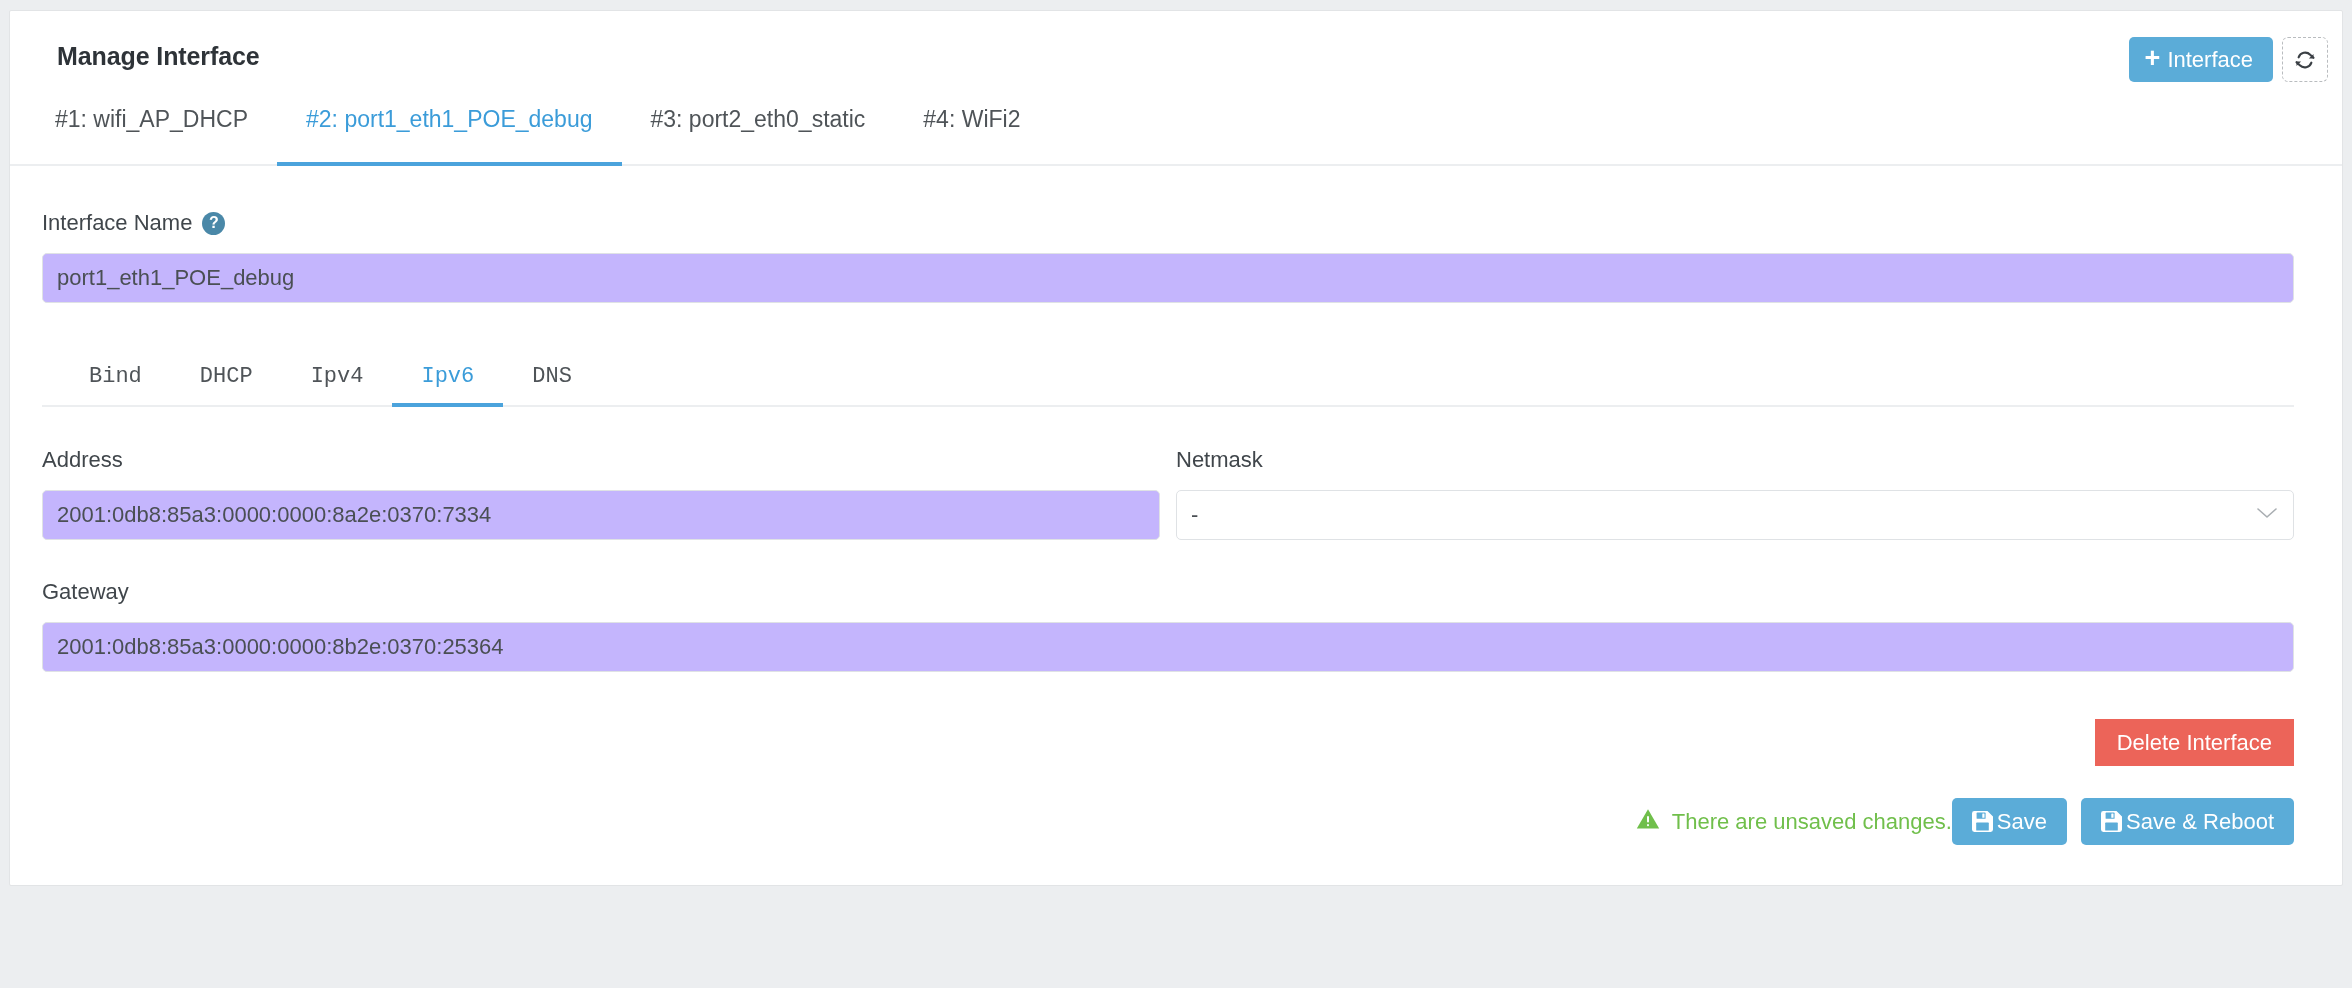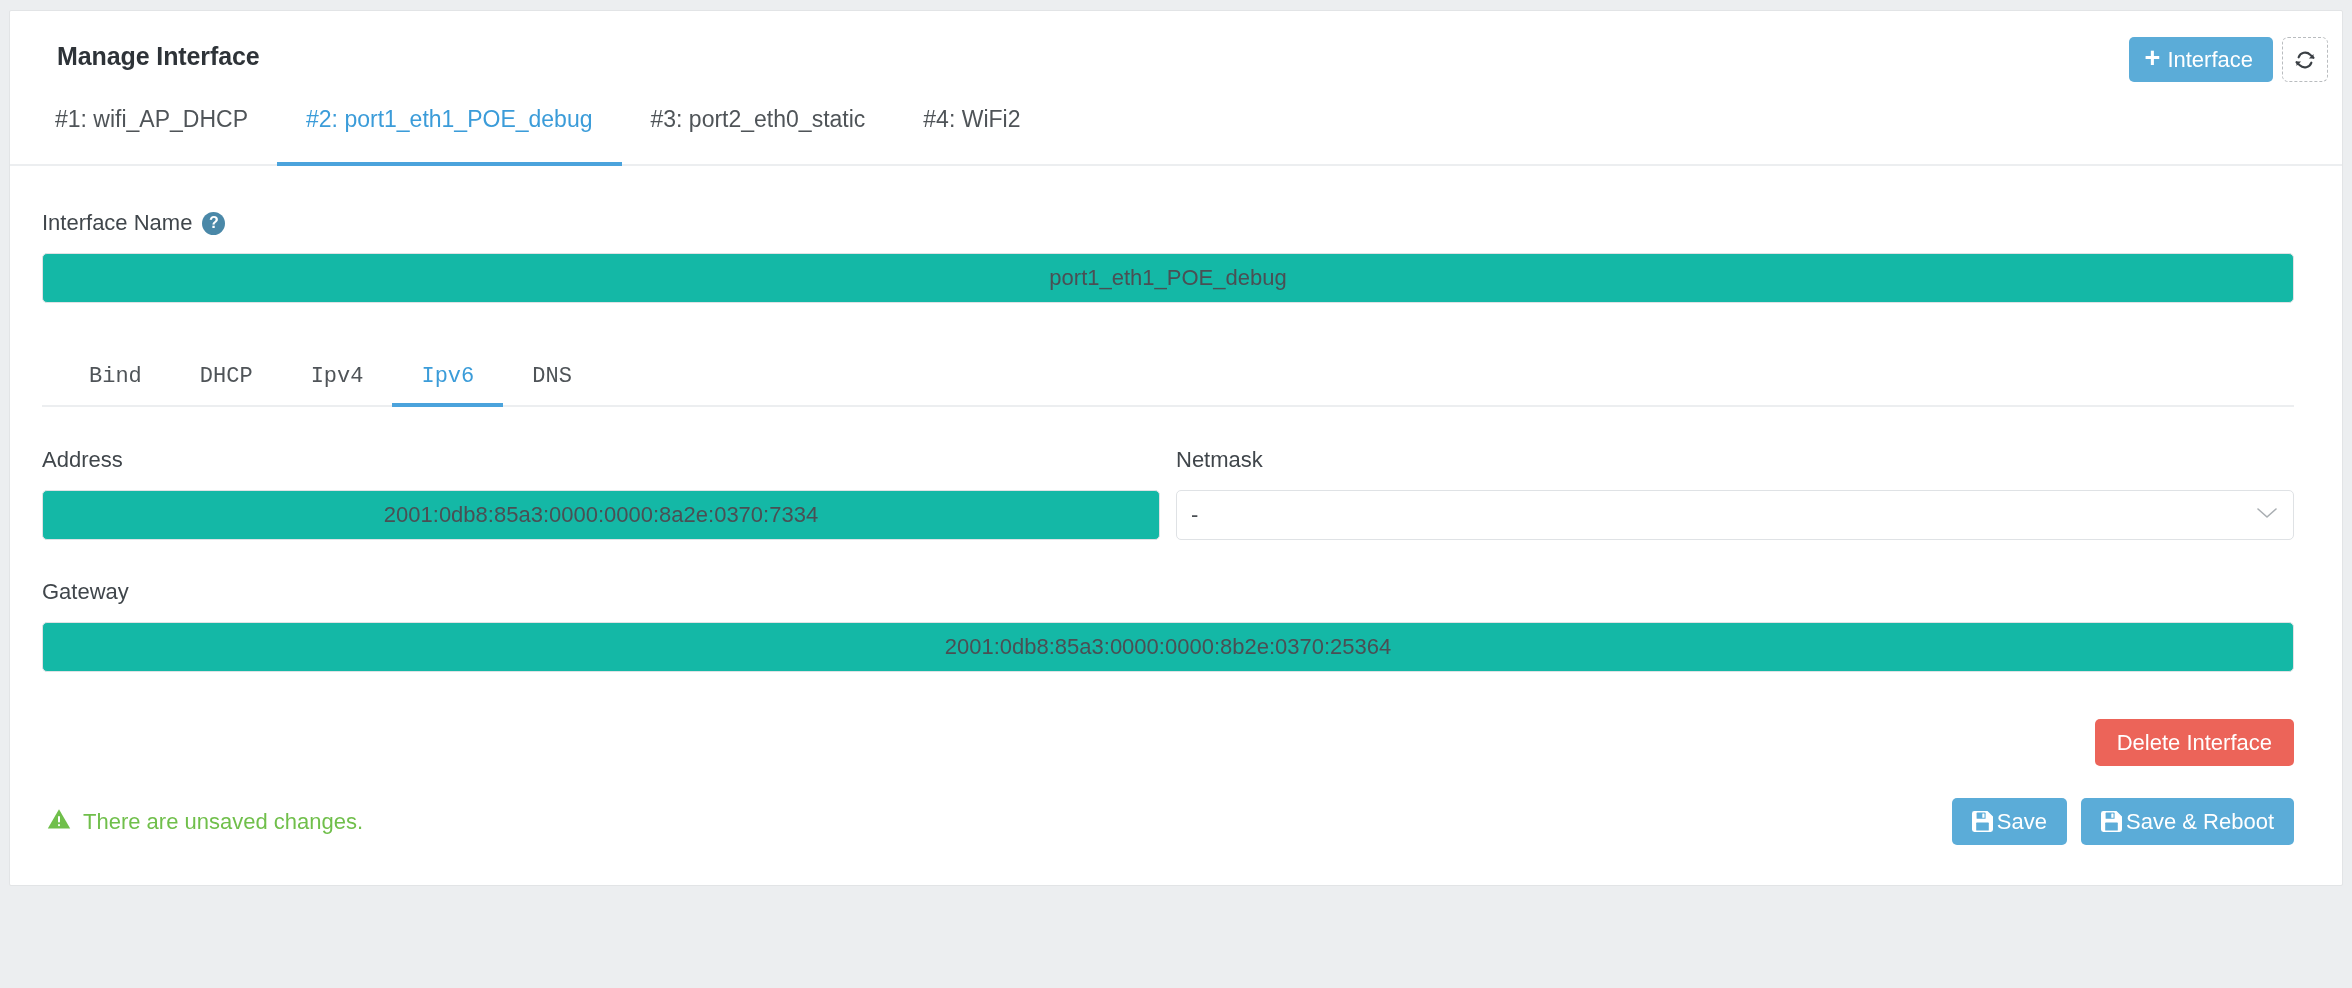--- a/index.html
+++ b/index.html
@@ -157,27 +157,26 @@
     line-height: 1;
     cursor: pointer;
   }
 
   .text-input {
     display: block;
     width: 100%;
     height: 50px;
     border: 1px solid #dfe2e5;
     border-radius: 5px;
-    background: #14b8a6;
+    background: #c4b5fd;
     font-size: 22px;
     color: #4a4f54;
     padding: 0 14px;
     font-family: "Liberation Sans", sans-serif;
     outline: none;
-    text-align: center;
   }
   .text-input::placeholder { color: #b3b8bc; }
 
   
   .tabs-inner {
     margin-top: 42px;
     border-bottom: 2px solid #eceef0;
     padding-left: 18px;
     display: flex;
     align-items: flex-end;
@@ -242,28 +241,28 @@
     margin-top: 47px;
     display: flex;
     justify-content: flex-end;
   }
   .btn-danger {
     background: #ec6459;
     color: #ffffff;
     font-size: 22px;
     height: 47px;
     padding: 0 22px;
-    border-radius: 5px;
+    border-radius: 0;
   }
 
   .footer-row {
     margin-top: 32px;
     display: flex;
     align-items: center;
-    justify-content: space-between;
+    justify-content: flex-end;
   }
   .unsaved {
     display: flex;
     align-items: center;
     gap: 12px;
     font-size: 22px;
     color: #70bf4b;
     padding-left: 5px;
   }
   .footer-buttons {

